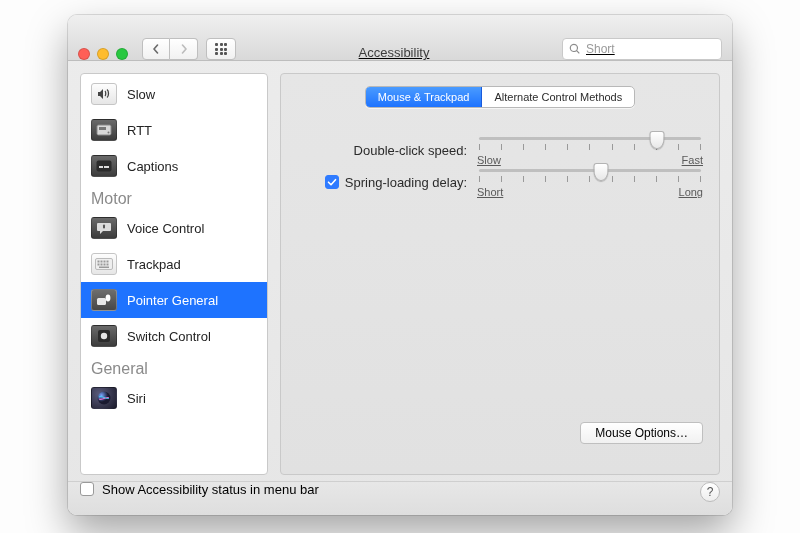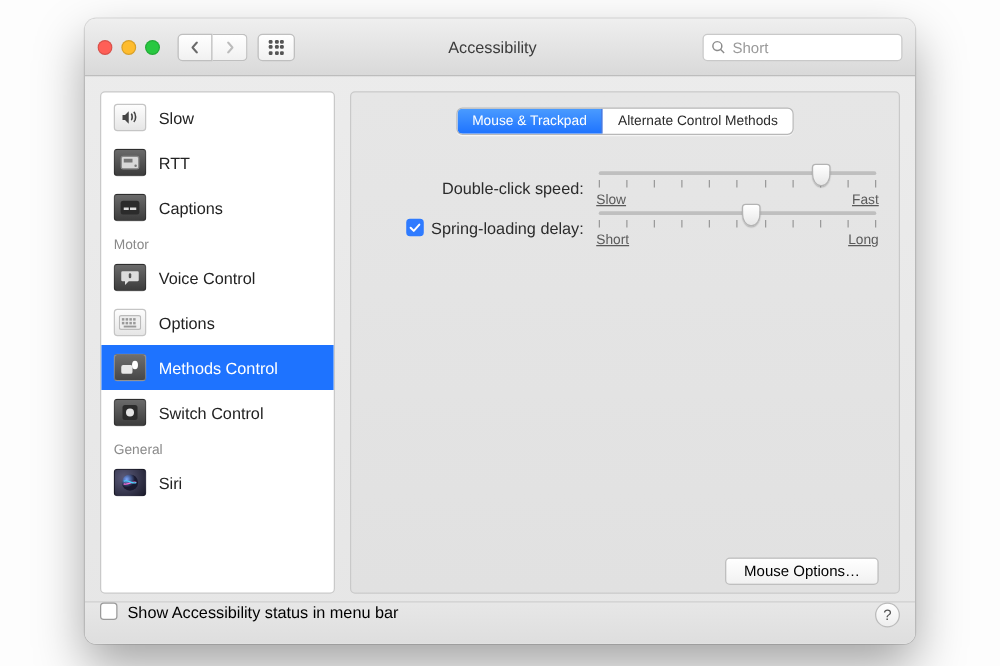--- a/index.html
+++ b/index.html
@@ -6,22 +6,22 @@
   body { background: #fdfdfd; width: 800px; height: 533px; position: relative; }
   .window {
     position: absolute; left: 68px; top: 15px; width: 664px; height: 500px;
     background: linear-gradient(#ececec, #e6e6e6);
     border-radius: 9px; box-shadow: 0 18px 40px rgba(0,0,0,.35), 0 0 0 1px rgba(0,0,0,.12);
     overflow: hidden; display: flex; flex-direction: column;
   }
   
   .toolbar {
     height: 46px; background: linear-gradient(#efefef,#d9d9d9);
-    border-bottom: 1px solid #bdbdbd; display: flex; align-items: center;
-    padding: 0 10px; gap: 8px; font-size: 13px;
+    border-bottom: 1px solid #bdbdbd; display: flex; align-items: flex-end;
+    padding: 0 10px; gap: 8px; font-size: 13px; text-decoration: underline;
   }
   .traffic { display: flex; gap: 7px; margin-right: 6px;}
   .dot { width: 12px; height: 12px; border-radius: 50%; border: .5px solid rgba(0,0,0,.15);}
   .dot.red{background:#ff5f57}.dot.yellow{background:#febc2e}.dot.green{background:#28c840}
   .nav-group { display:flex; }
   .nav-btn {
     width:28px; height:22px; background:linear-gradient(#fff,#f1f1f1);
     border:1px solid #bfbfbf; display:flex; align-items:center; justify-content:center;
     color:#6a6a6a; font-size:12px;
   }
@@ -44,21 +44,21 @@
   .search-ph{color:#9a9a9a}
   
   .body { flex:1; display:flex; flex-direction:column; }
   .panes { flex:1; display:flex; padding:12px 12px 6px 12px; gap:12px; overflow:hidden;}
   
   .sidebar {
     width:188px; background:#fff; border:1px solid #c9c9c9; border-radius:4px;
     overflow-y:auto; padding-top:2px;
   }
   .section-head {
-    padding:6px 10px 2px 10px; font-size:11px; color:#8a8a8a;
+    padding:6px 10px 2px 10px; font-size:16px; color:#8a8a8a;
   }
   .row {
     display:flex; align-items:center; gap:10px; height:36px;
     padding:0 10px; font-size:13px; color:#232323; cursor:default;
   }
   .row.selected { background:#1e73ff; color:#fff; }
   .row .icon-box{
     width:26px; height:22px; border-radius:3px; display:flex;
     align-items:center; justify-content:center; font-size:13px;
     background:linear-gradient(#6a6a6a,#3c3c3c); color:#ddd;
@@ -92,21 +92,21 @@
   .rail{position:absolute; left:0; right:0; top:3px; height:3px; background:#bfbfbf; border-radius:2px;}
   .thumb{
     position:absolute; top:-3px; width:15px; height:18px;
     background:linear-gradient(#fff,#e7e7e7); border:1px solid #b3b3b3;
     border-radius:3px 3px 7px 7px / 3px 3px 10px 10px;
     transform:translateX(-50%);
     box-shadow:0 1px 1px rgba(0,0,0,.2);
   }
   .ends{display:flex; justify-content:space-between; font-size:11px; color:#5a5a5a; margin-top:2px;text-decoration:underline;}
   .mouse-opts{
-    position:absolute; right:16px; bottom:6px;
+    position:absolute; right:16px; bottom:30px;
     height:22px; padding:0 14px; font-size:12px;
     background:linear-gradient(#fff,#f1f1f1); border:1px solid #bfbfbf; border-radius:4px;
     display:flex; align-items:center;
   }
   
   .footer{
     height:34px; border-top:1px solid #cfcfcf; background:linear-gradient(#e7e7e7,#dedede);
     display:flex; padding:0 12px; gap:8px; font-size:13px;
   }
   .footer .chk{width:14px;height:14px}
@@ -216,30 +216,30 @@
                   <rect x="8.5" y="2.5" width="2" height="2"></rect>
                   <rect x="11.5" y="2.5" width="2" height="2"></rect>
                   <rect x="2.5" y="5.5" width="2" height="2"></rect>
                   <rect x="5.5" y="5.5" width="2" height="2"></rect>
                   <rect x="8.5" y="5.5" width="2" height="2"></rect>
                   <rect x="11.5" y="5.5" width="2" height="2"></rect>
                   <rect x="4" y="8.5" width="10" height="1.5"></rect>
                 </g>
               </svg>
           </div>
-          <span>Options</span>
+          <span>Trackpad</span>
         </div>
         <div class="row selected">
           <div class="icon-box" style="background:linear-gradient(#6e6e6e,#474747)">
             <svg width="16" height="14" viewBox="0 0 16 14">
                 <rect x="1" y="5" width="9" height="7" rx="1.5" fill="#e8e8e8"></rect>
                 <ellipse cx="12" cy="5" rx="2.4" ry="3.4" fill="#fff"></ellipse>
               </svg>
           </div>
-          <span>Methods Control</span>
+          <span>Pointer General</span>
         </div>
         <div class="row">
           <div class="icon-box">
             <svg width="14" height="14" viewBox="0 0 14 14">
                 <rect x="1" y="1" width="12" height="12" rx="2" fill="#2b2b2b"></rect>
                 <circle cx="7" cy="7" r="3.2" fill="#e5e5e5"></circle>
               </svg>
           </div>
           <span>Switch Control</span>
         </div>

